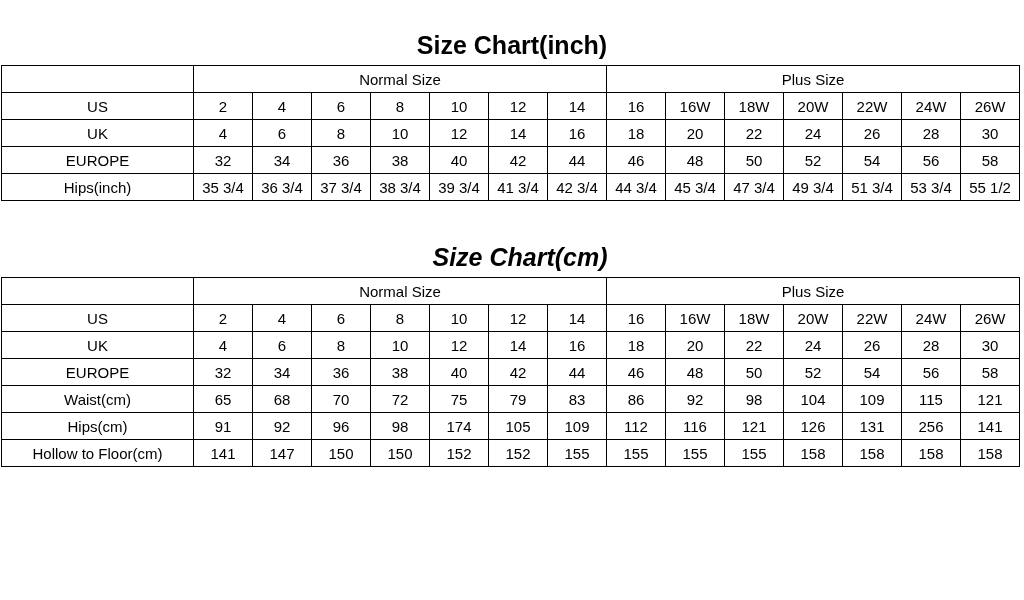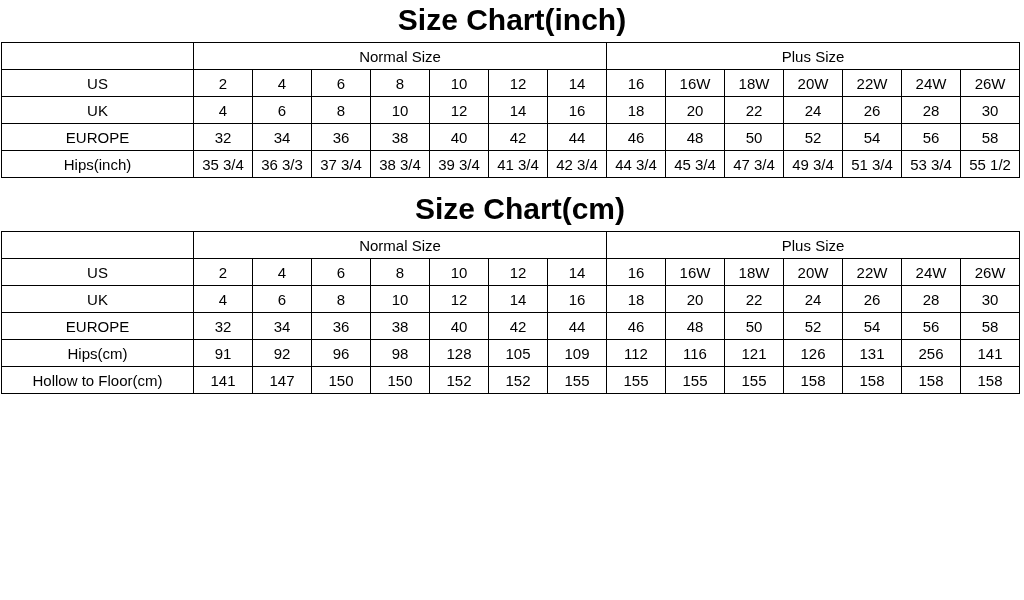--- a/index.html
+++ b/index.html
@@ -13,26 +13,27 @@
     font-family: "Liberation Sans", sans-serif;
     color: #000000;
     overflow: hidden;
   }
   .chart-block {
     width: 1024px;
   }
   .chart-title {
     text-align: center;
     font-weight: bold;
-    font-size: 30px;
+    font-size: 25px;
     font-family: "Liberation Sans", sans-serif;
     letter-spacing: 0px;
+    margin-top: 28px;
   }
   #chart-inch-title { padding: 3px 0 5px 0; }
-  #chart-cm-title  { padding: 6px 0 5px 16px; }
+  #chart-cm-title  { padding: 6px 0 5px 16px; font-style: italic; }
 
   table.size-table {
     border-collapse: collapse;
     width: 953px;
     margin: 0 1px;
     table-layout: fixed;
   }
   table.size-table td {
     border: 1px solid #000000;
     text-align: center;
@@ -132,21 +133,21 @@
         <td class="shaded">54</td>
         <td class="shaded">56</td>
         <td class="shaded">58</td>
       </tr>
 
 
 
       <tr>
         <td class="rowlabel">Hips(inch)</td>
         <td class="shaded">35 3/4</td>
-        <td class="shaded">36 3/3</td>
+        <td class="shaded">36 3/4</td>
         <td class="shaded">37 3/4</td>
         <td class="shaded">38 3/4</td>
         <td class="shaded">39 3/4</td>
         <td class="shaded">41 3/4</td>
         <td class="shaded">42 3/4</td>
         <td class="shaded">44 3/4</td>
         <td class="shaded">45 3/4</td>
         <td class="shaded">47 3/4</td>
         <td class="shaded">49 3/4</td>
         <td class="shaded">51 3/4</td>
@@ -222,28 +223,45 @@
         <td class="shaded">46</td>
         <td class="shaded">48</td>
         <td class="shaded">50</td>
         <td class="shaded">52</td>
         <td class="shaded">54</td>
         <td class="shaded">56</td>
         <td class="shaded">58</td>
       </tr>
 
 
+      <tr>
+        <td class="rowlabel">Waist(cm)</td>
+        <td class="shaded">65</td>
+        <td class="shaded">68</td>
+        <td class="shaded">70</td>
+        <td class="shaded">72</td>
+        <td class="shaded">75</td>
+        <td class="shaded">79</td>
+        <td class="shaded">83</td>
+        <td class="shaded">86</td>
+        <td class="shaded">92</td>
+        <td class="shaded">98</td>
+        <td class="shaded">104</td>
+        <td class="shaded">109</td>
+        <td class="shaded">115</td>
+        <td class="shaded">121</td>
+      </tr>
 
       <tr>
         <td class="rowlabel">Hips(cm)</td>
         <td class="shaded">91</td>
         <td class="shaded">92</td>
         <td class="shaded">96</td>
         <td class="shaded">98</td>
-        <td class="shaded">128</td>
+        <td class="shaded">174</td>
         <td class="shaded">105</td>
         <td class="shaded">109</td>
         <td class="shaded">112</td>
         <td class="shaded">116</td>
         <td class="shaded">121</td>
         <td class="shaded">126</td>
         <td class="shaded">131</td>
         <td class="shaded">256</td>
         <td class="shaded">141</td>
       </tr>

